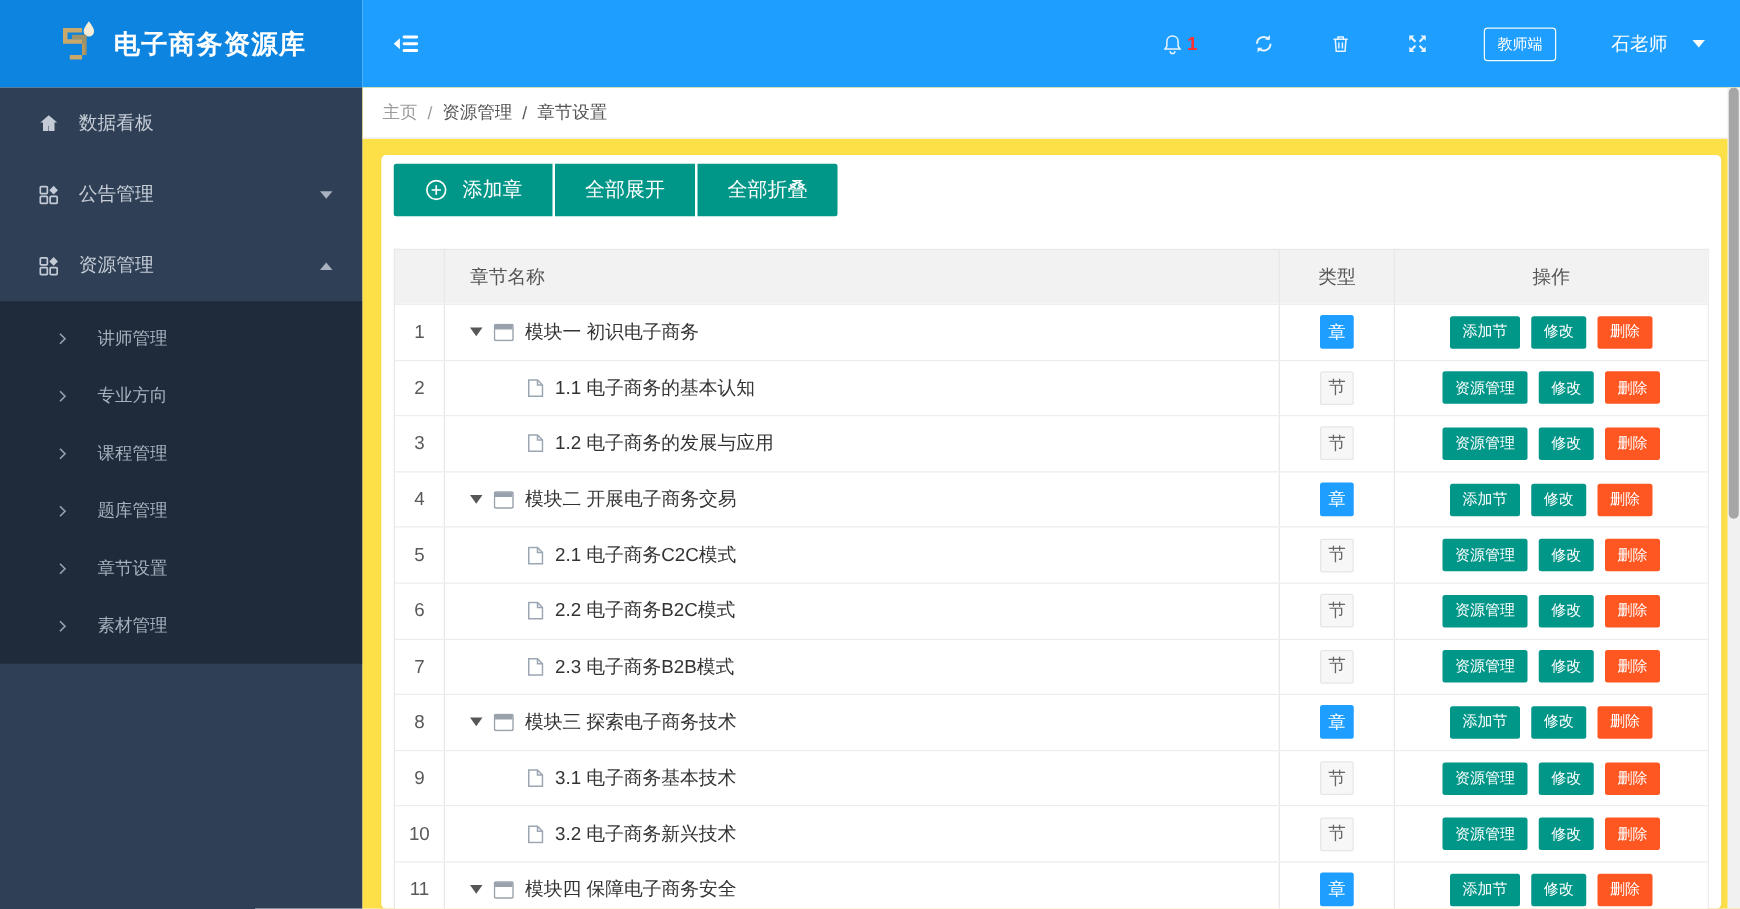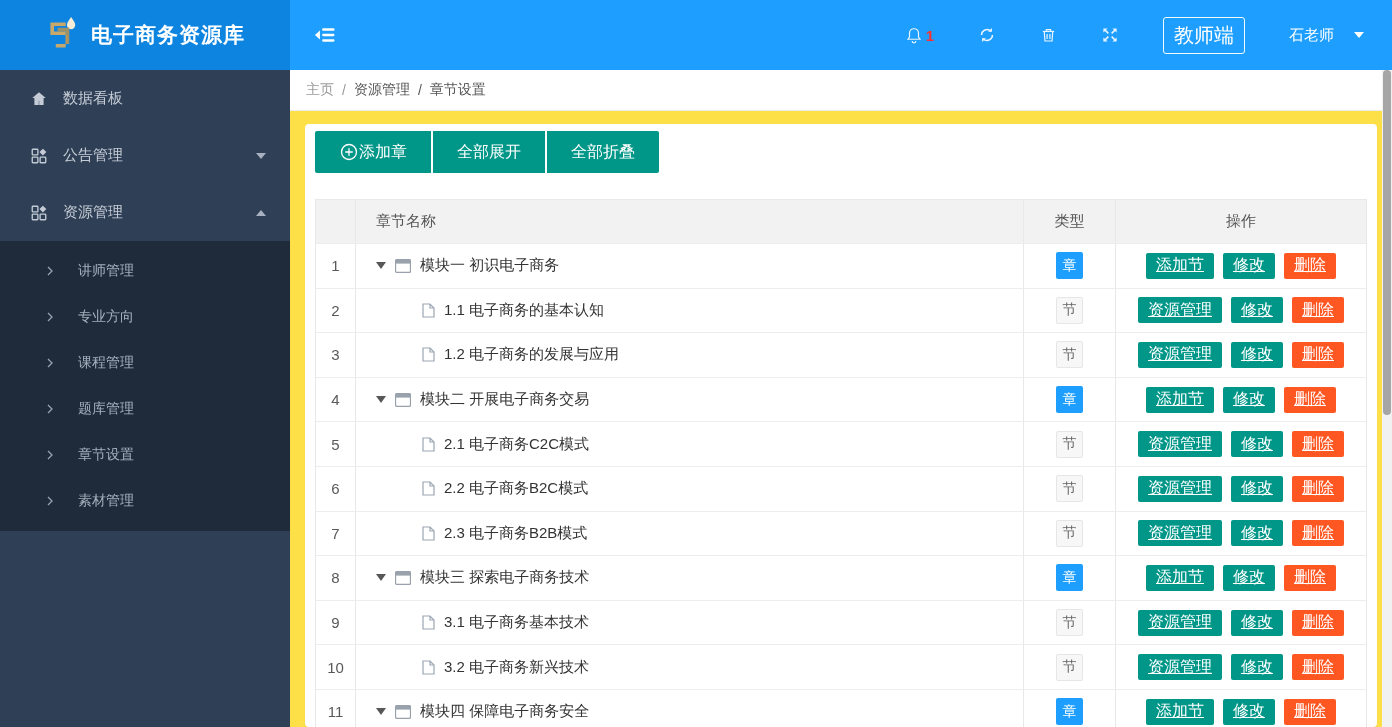--- a/index.html
+++ b/index.html
@@ -8,21 +8,21 @@
 
   
   .topbar { display:flex; height:70px; width:100%; }
   .logo-area { width:290px; height:70px; background:#0D84E0; display:flex; align-items:center; justify-content:center; gap:10px; flex:none; }
   .logo-title { color:#fff; font-size:21px; font-weight:bold; letter-spacing:1px; }
   .topbar-main { flex:1; background:#1E9FFF; display:flex; align-items:center; padding:0 28px 0 24px; }
   .collapse-btn { cursor:pointer; display:flex; align-items:center; }
   .top-actions { margin-left:auto; display:flex; align-items:center; gap:44px; }
   .icon-btn { display:flex; align-items:center; cursor:pointer; position:relative; }
   .notif-count { color:#FF3030; font-size:15px; margin-left:3px; font-weight:bold; }
-  .role-badge { border:1px solid rgba(255,255,255,.95); color:#fff; border-radius:3px; padding:4px 10px; font-size:20px; cursor:pointer; }
+  .role-badge { border:1px solid rgba(255,255,255,.95); color:#fff; border-radius:3px; padding:4px 10px; font-size:12px; cursor:pointer; }
   .user-drop { display:flex; align-items:center; gap:20px; color:#fff; font-size:15px; cursor:pointer; }
   .caret-down { width:0; height:0; border-left:5px solid transparent; border-right:5px solid transparent; border-top:6px solid #fff; }
 
   
   .body-wrap { display:flex; height:657px; width:100%; position:relative; }
 
   
   .sidebar { width:290px; flex:none; background:#2F4056; height:100%; overflow:hidden; }
   .side-item { height:57px; display:flex; align-items:center; padding:0 24px 0 30px; cursor:pointer; color:#C6CCD6; font-size:15px; }
   .side-item .lbl { margin-left:15px; }
@@ -36,21 +36,21 @@
   
   .main { flex:1; height:100%; background:#fde047; position:relative; overflow:hidden; }
   .breadcrumb { height:41px; background:#fff; border-bottom:1px solid #ebebeb; display:flex; align-items:center; padding-left:16px; font-size:14px; gap:8px; }
   .bc-muted { color:#9b9b9b; }
   .bc-dark { color:#555; }
 
   .content { padding:13px 15px 0 15px; height:616px; }
   .card { background:#fff; border-radius:4px; padding:7px 10px 20px 10px; height:100%; box-shadow:0 1px 2px rgba(0,0,0,.05); }
 
   .btn-row { display:flex; gap:2px; margin-bottom:26px; }
-  .btn-big { background:#009688; color:#fff; border:none; height:42px; padding:0 24px; font-size:16px; cursor:pointer; display:flex; align-items:center; gap:0; font-family:inherit; }
+  .btn-big { background:#009688; color:#fff; border:none; height:42px; padding:0 24px; font-size:16px; cursor:pointer; display:flex; align-items:center; gap:11px; font-family:inherit; }
   .btn-big:first-child { border-radius:2px 0 0 2px; }
   .btn-big:last-child { border-radius:0 2px 2px 0; }
 
   
   .tbl { border:1px solid #e8e8e8; width:1052px; }
   .trow, .thead { display:grid; grid-template-columns:40px 668px 92px 1fr; }
   .thead { background:#f2f2f2; height:43px; color:#555; font-size:15px; }
   .trow { background:#fff; height:44.6px; border-top:1px solid #ededed; font-size:15px; color:#333; }
   .cell { display:flex; align-items:center; border-right:1px solid #e8e8e8; overflow:hidden; }
   .cell:last-child { border-right:none; }
@@ -61,21 +61,21 @@
   .thead .c-name { color:#555; }
   .thead .c-type, .thead .c-ops { justify-content:center; }
 
   .tree-tri { width:0; height:0; border-left:5px solid transparent; border-right:5px solid transparent; border-top:7px solid #575757; cursor:pointer; flex:none; }
   .indent { width:37px; flex:none; }
 
   .badge { width:27px; height:27px; border-radius:2px; font-size:14px; display:flex; align-items:center; justify-content:center; }
   .badge-chapter { background:#1E9FFF; color:#fff; }
   .badge-section { background:#f7f7f7; border:1px solid #e6e6e6; color:#666; }
 
-  .btn-sm { border:none; color:#fff; height:26px; padding:0 10px; font-size:16px; border-radius:2px; cursor:pointer; font-family:inherit;text-decoration:underline; }
+  .btn-sm { border:none; color:#fff; height:26px; padding:0 10px; font-size:12px; border-radius:2px; cursor:pointer; font-family:inherit; }
   .btn-teal { background:#009688; }
   .btn-orange { background:#FF5722; }
 
   
   .scrollbar { position:absolute; top:0; right:0; width:10px; height:100%; background:#f1f1f1; }
   .scroll-thumb { position:absolute; top:0; left:1px; width:8px; height:345px; background:#a6a6a6; border-radius:4px; cursor:pointer; }
 
   svg { display:block; }
 </style>
 </head>

